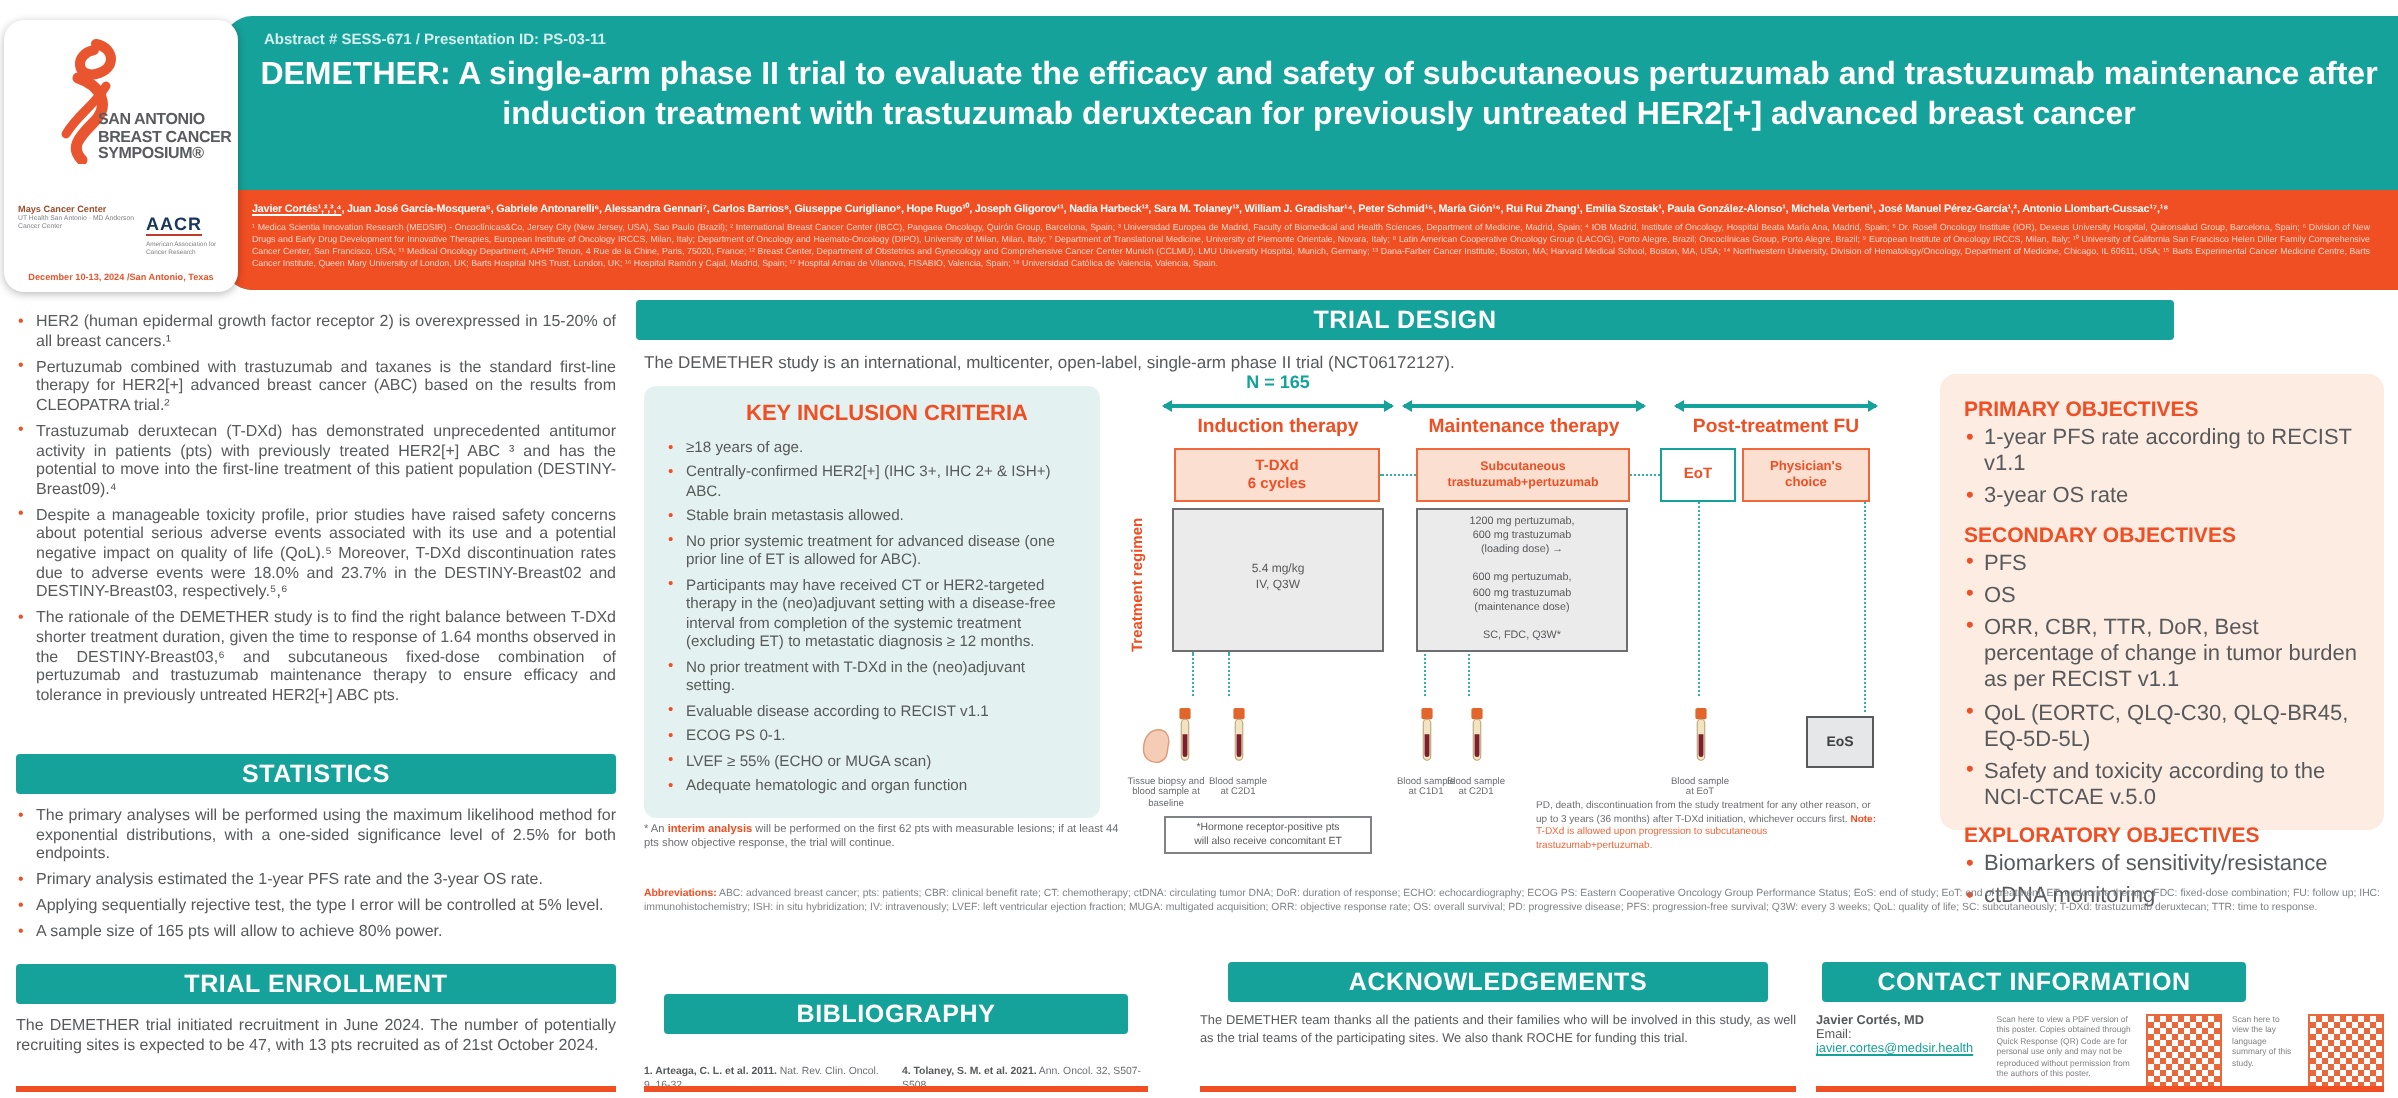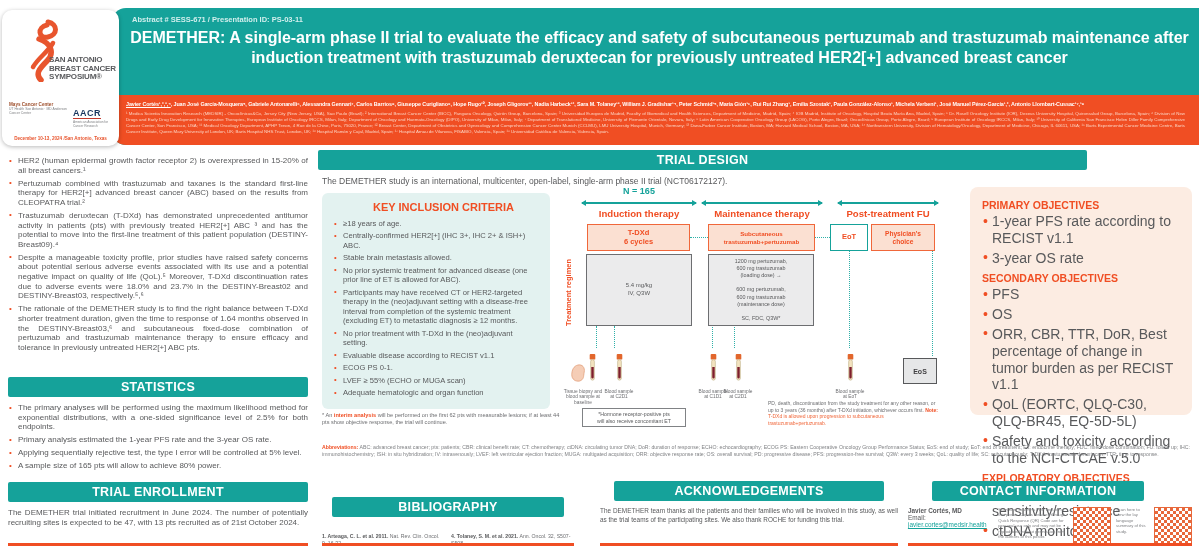--- a/index.html
+++ b/index.html
@@ -89,38 +89,38 @@
            font-size:5.2px;line-height:1.25;text-align:center;white-space:pre-line;padding:2px 1px;color:#58595b;}
   .fu-note{position:absolute;left:212px;top:214px;width:170px;font-size:5px;line-height:1.3;color:#6d6e71;}
   .fu-note .note-label{color:#f04e23;font-weight:bold;}
   .fu-note .note-text{color:#f0673a;}
 
   
   .objectives{position:absolute;left:970px;top:187px;width:222px;height:228px;background:#fcece2;
               border-radius:8px;padding:6px 12px;box-sizing:border-box;}
   .obj-title{font-size:10.5px;font-weight:bold;color:#f04e23;margin:6px 0 2px;}
   .objectives .bullets{margin-top:2px;}
-  .objectives .bullets li{font-size:14px;line-height:1.2;margin-bottom:3px;text-align:left;}
+  .objectives .bullets li{font-size:11px;line-height:1.2;margin-bottom:3px;text-align:left;}
 
   .abbrev{position:absolute;left:322px;top:444px;width:868px;font-size:5.2px;line-height:1.4;
           color:#808285;text-align:justify;}
   .abbrev .abbr-label{color:#f04e23;font-weight:bold;}
 
   
   .sec-biblio{position:absolute;left:322px;top:481px;width:252px;}
   .sec-biblio .bar{margin:16px 10px;}
   .ref-row{display:flex;gap:6px;margin-top:5px;}
   .ref-col{width:123px;}
   .ref{font-size:5.2px;line-height:1.25;margin-bottom:2.5px;color:#6d6e71;}
   .ref .ref-a{font-weight:bold;color:#58595b;}
   .sec-ack{position:absolute;left:600px;top:481px;width:298px;}
   .sec-ack .bar{margin:0 14px;}
   .ack-text{margin-top:6px;font-size:6.4px;line-height:1.35;text-align:justify;color:#58595b;}
   .sec-contact{position:absolute;left:908px;top:481px;width:284px;}
-  .sec-contact .bar{width:212px;margin-left:24px;}
+  .sec-contact .bar{width:212px;margin-left:3px;}
   .contact-row{display:flex;gap:5px;margin-top:6px;align-items:flex-start;}
   .contact-id{width:88px;font-size:6.4px;color:#58595b;}
   .contact-name{font-weight:bold;}
   .email-link{color:#15a29a;text-decoration:underline;cursor:pointer;}
   .qr-note{font-size:4.2px;line-height:1.3;color:#808285;}
   .qr-note.pdf{width:72px;}
   .qr-note.lay{width:34px;}
   .qr{width:36px;height:36px;flex:none;border:1px solid #e8683b;
       background:conic-gradient(#e8683b 90deg,#fff 0 180deg,#e8683b 0 270deg,#fff 0) 0 0/6px 6px;}
 

